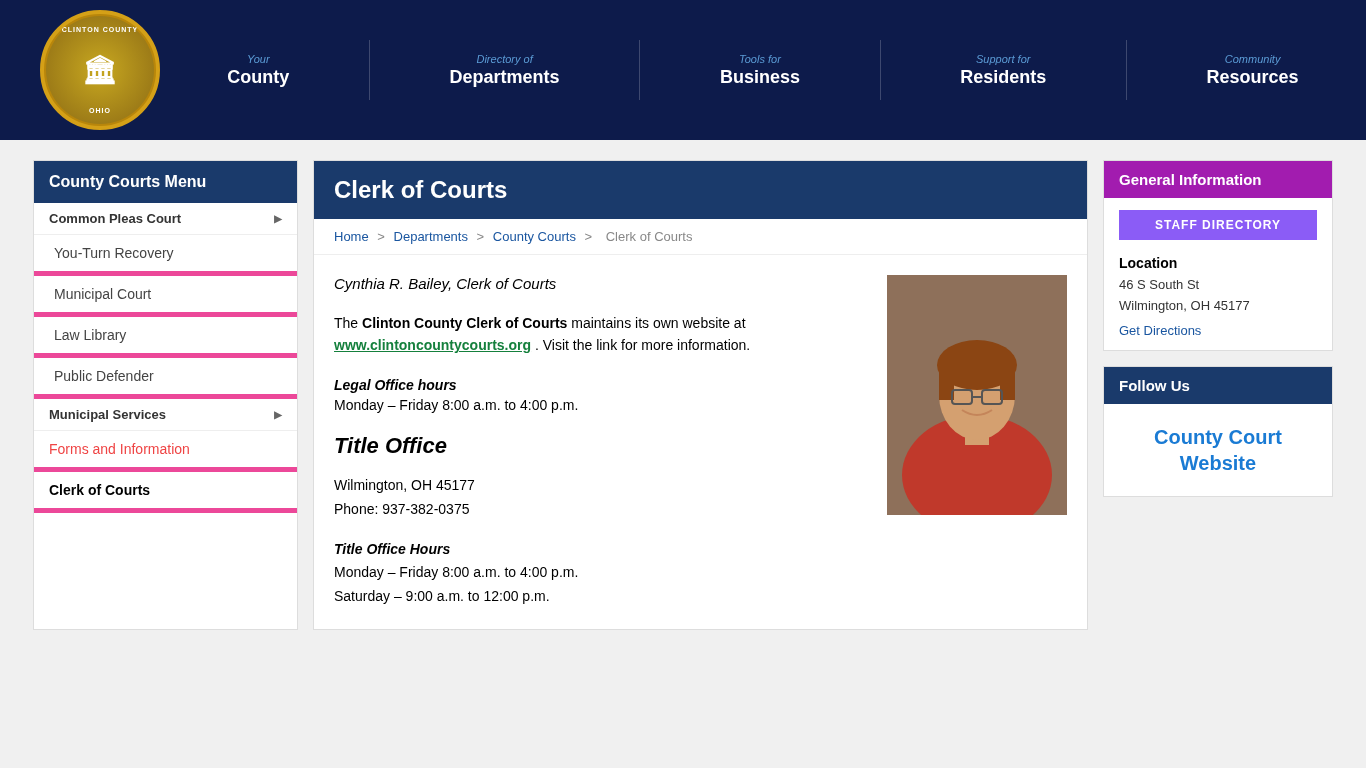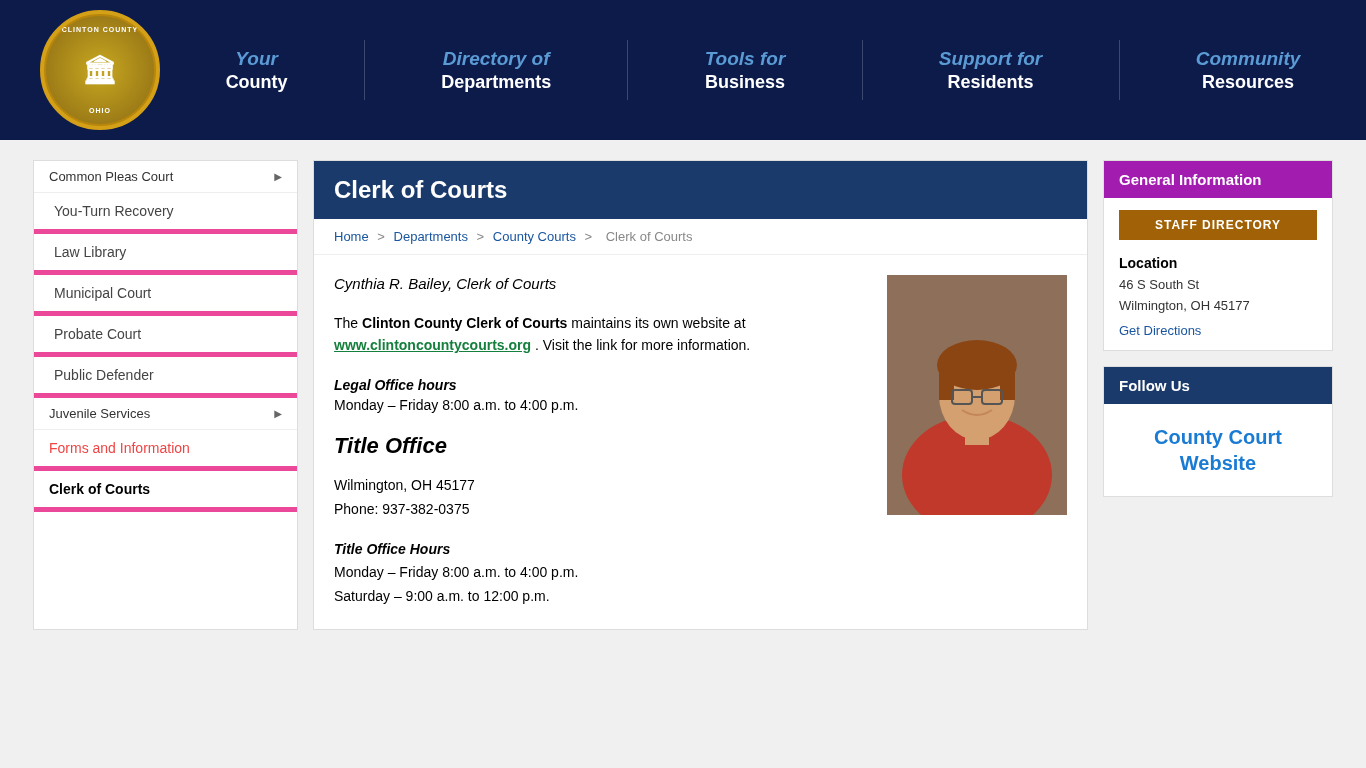--- a/index.html
+++ b/index.html
@@ -77,22 +77,22 @@
     }
     .nav-item {
       text-align: center;
       cursor: pointer;
       padding: 10px 15px;
     }
     .nav-item .nav-top {
       display: block;
       color: #5b9bd5;
       font-style: italic;
-      font-size: 19px;
-      font-weight: bold;
+      font-size: 11px;
+      font-weight: normal;
     }
     .nav-item .nav-bottom {
       display: block;
       color: white;
       font-size: 18px;
       font-weight: bold;
       margin-top: 2px;
     }
     .nav-separator {
       width: 1px;
@@ -136,21 +136,21 @@
       color: #ef4444;
       text-decoration: none;
       font-size: 14px;
     }
     .sidebar-menu li.active a {
       font-weight: bold;
       color: #000;
     }
     .sidebar-menu li.section-title {
       padding: 8px 15px;
-      font-weight: normal;
+      font-weight: bold;
       font-size: 13px;
       color: #333;
       border-bottom: 1px solid #eee;
       display: flex;
       align-items: center;
       justify-content: space-between;
       cursor: pointer;
     }
     .chevron {
       font-size: 10px;
@@ -276,21 +276,21 @@
       color: white;
       padding: 10px 15px;
       font-size: 15px;
       font-weight: bold;
     }
     .info-panel-body {
       padding: 12px 15px;
     }
     .staff-dir-btn {
       display: block;
-      background: #a16207;
+      background: #8b5cf6;
       color: white;
       text-align: center;
       padding: 8px 12px;
       font-size: 12px;
       font-weight: bold;
       letter-spacing: 1px;
       text-decoration: none;
       margin-bottom: 15px;
       cursor: pointer;
     }
@@ -372,45 +372,43 @@
     <div class="nav-item">
       <span class="nav-top">Community</span>
       <span class="nav-bottom">Resources</span>
     </div>
   </nav>
 </header>
 
 <div class="main-wrapper">
 
   <aside class="sidebar">
+    <div class="sidebar-header">County Courts Menu</div>
     <ul class="sidebar-menu">
 
       <li class="section-title">
         <span>Common Pleas Court</span>
         <span class="chevron">▶</span>
       </li>
 
       <li class="sub-item">
         <a href="#">You-Turn Recovery</a>
       </li>
       <li class="sub-item">
+        <a href="#">Municipal Court</a>
+      </li>
+      <li class="sub-item">
         <a href="#">Law Library</a>
-      </li>
-      <li class="sub-item">
-        <a href="#">Municipal Court</a>
-      </li>
-      <li class="sub-item">
-        <a href="#">Probate Court</a>
       </li>
       <li class="sub-item">
         <a href="#">Public Defender</a>
       </li>
 
       <li class="section-title">
-        <span>Juvenile Services</span>
+        <span>Municipal Services</span>
         <span class="chevron">▶</span>
       </li>
 
       <li>
         <a href="#">Forms and Information</a>
       </li>
       <li class="active">
         <a href="#">Clerk of Courts</a>
       </li>
     </ul>

